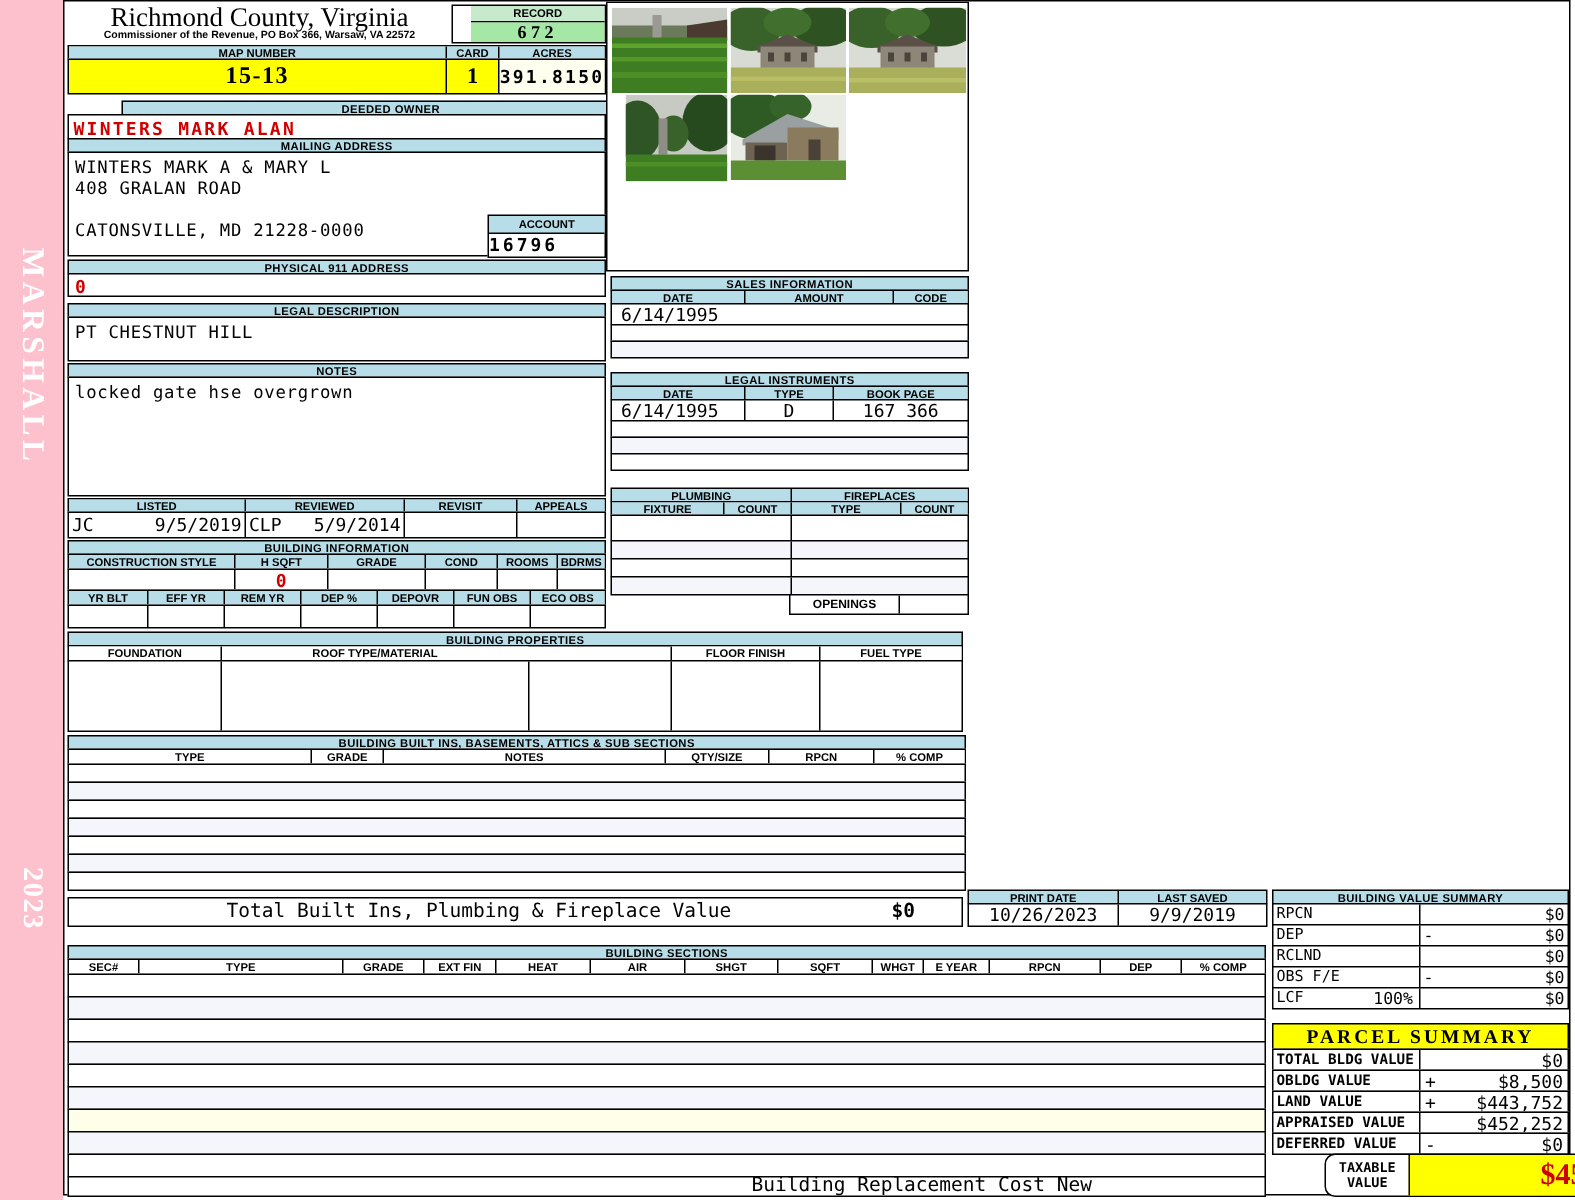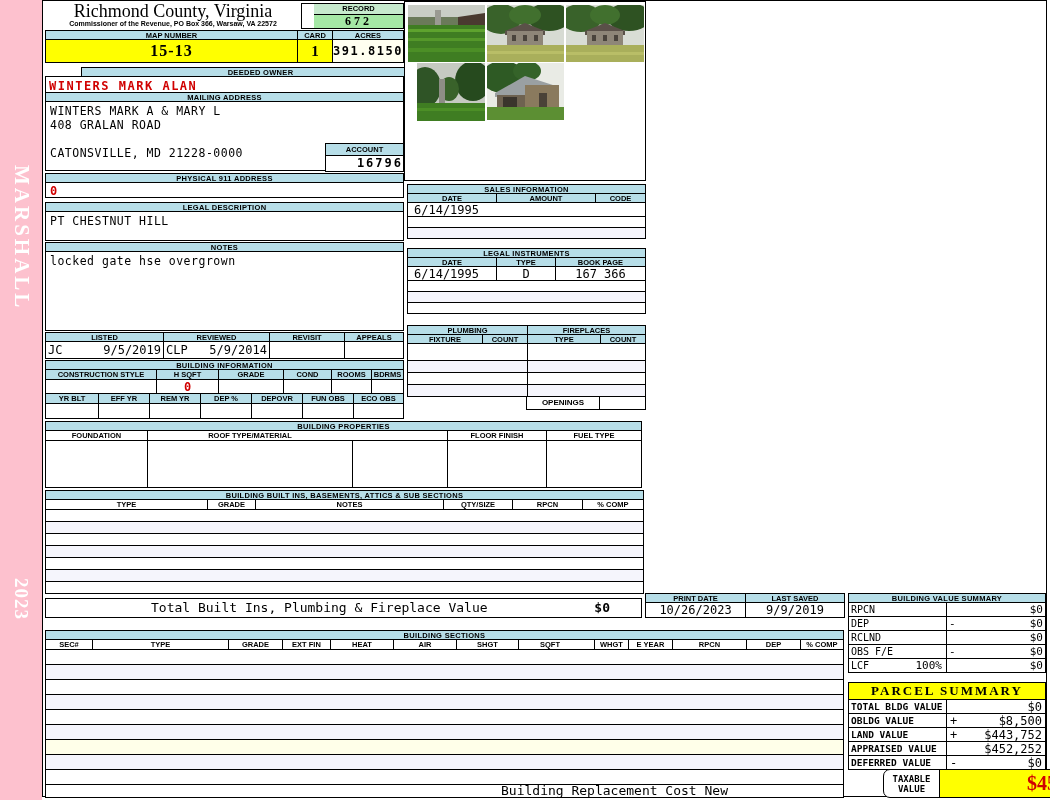--- a/index.html
+++ b/index.html
@@ -74,21 +74,21 @@
   <div class="bar" style="left:2px; top:91px; width:359px; height:10px;">MAILING ADDRESS</div>
   <div class="box mono" style="left:2px; top:100px; width:359px; height:70px; font-size:11.5px; line-height:14px; padding:2px 4px; letter-spacing:.5px;">
     <div>WINTERS MARK A &amp; MARY L</div>
     <div>408 GRALAN ROAD</div>
     <div>&nbsp;</div>
     <div>CATONSVILLE, MD 21228-0000</div>
   </div>
 
   <div class="box" style="left:282px; top:142px; width:79px; height:29px;">
     <div style="height:12px; background:#B7DEE8; border-bottom:1px solid #000; font-size:7.5px; font-weight:bold; text-align:center; line-height:11px;">ACCOUNT</div>
-    <div class="mono" style="height:15px; font-size:12px; font-weight:bold; text-align:right; letter-spacing:2px; line-height:15px;">16796</div>
+    <div class="mono" style="height:15px; font-size:12px; font-weight:bold; text-align:left; letter-spacing:2px; line-height:15px;">16796</div>
   </div>
 
   <div class="bar" style="left:2px; top:172px; width:359px; height:10px;">PHYSICAL 911 ADDRESS</div>
   <div class="box mono red" style="left:2px; top:181px; width:359px; height:16px; font-size:12px; font-weight:bold; padding:1px 0 0 4px;">0</div>
 
   <div class="bar" style="left:2px; top:201px; width:359px; height:10px;">LEGAL DESCRIPTION</div>
   <div class="box mono" style="left:2px; top:210px; width:359px; height:30px; font-size:11.5px; letter-spacing:.5px; padding:2px 4px;">PT CHESTNUT HILL</div>
 
   <div class="bar" style="left:2px; top:241px; width:359px; height:10px;">NOTES</div>
   <div class="box mono" style="left:2px; top:250px; width:359px; height:80px; font-size:11.5px; letter-spacing:.5px; padding:2px 4px;">locked gate hse overgrown</div>
@@ -365,21 +365,21 @@
   <div class="bar" style="left:2px; top:629px; width:799px; height:10px;">BUILDING SECTIONS</div>
   <div class="row" style="left:2px; top:638px; width:799px; height:11px;">
     <div class="hc" style="flex:0 0 46px; background:#fff;">SEC#</div>
     <div class="hc" style="flex:0 0 136px; background:#fff;">TYPE</div>
     <div class="hc" style="flex:0 0 54px; background:#fff;">GRADE</div>
     <div class="hc" style="flex:0 0 48px; background:#fff;">EXT FIN</div>
     <div class="hc" style="flex:0 0 63px; background:#fff;">HEAT</div>
     <div class="hc" style="flex:0 0 63px; background:#fff;">AIR</div>
     <div class="hc" style="flex:0 0 62px; background:#fff;">SHGT</div>
     <div class="hc" style="flex:0 0 63px; background:#fff;">SQFT</div>
-    <div class="hc" style="flex:0 0 34px; background:#fff;margin-left:13px;">WHGT</div>
+    <div class="hc" style="flex:0 0 34px; background:#fff;">WHGT</div>
     <div class="hc" style="flex:0 0 44px; background:#fff;">E YEAR</div>
     <div class="hc" style="flex:0 0 74px; background:#fff;">RPCN</div>
     <div class="hc" style="flex:0 0 54px; background:#fff;">DEP</div>
     <div class="hc" style="flex:1; background:#fff;">% COMP</div>
   </div>
   <div class="row" style="left:2px; top:648px; width:799px; height:16px;"></div>
   <div class="row" style="left:2px; top:663px; width:799px; height:16px; background:#F5F5FC;"></div>
   <div class="row" style="left:2px; top:678px; width:799px; height:16px;"></div>
   <div class="row" style="left:2px; top:693px; width:799px; height:16px; background:#F5F5FC;"></div>
   <div class="row" style="left:2px; top:708px; width:799px; height:16px;"></div>

